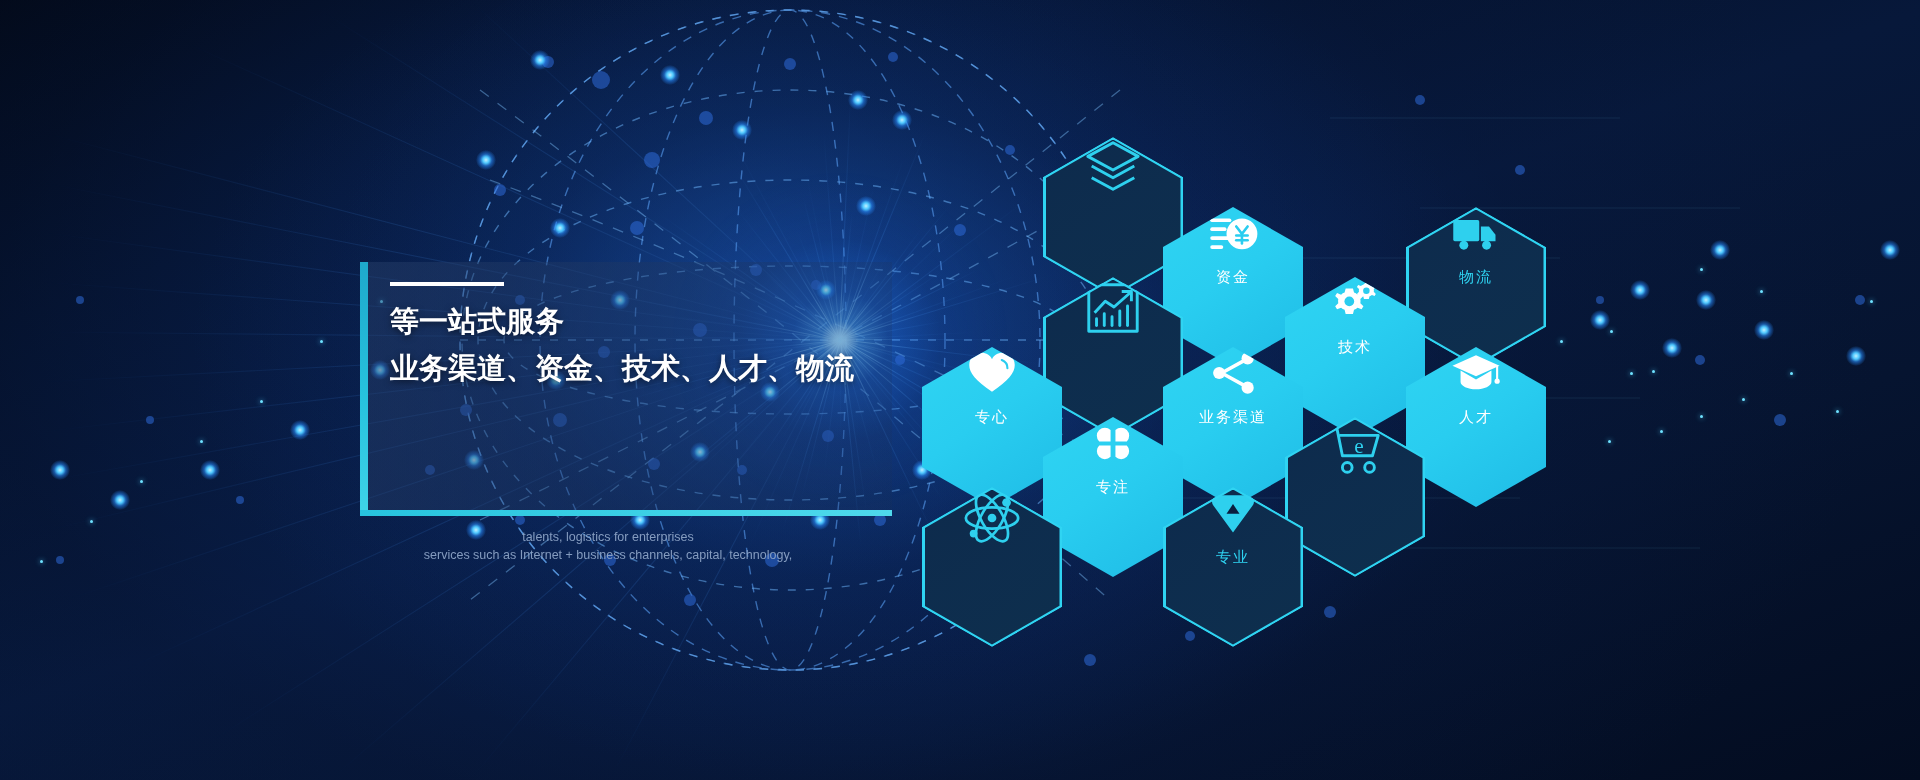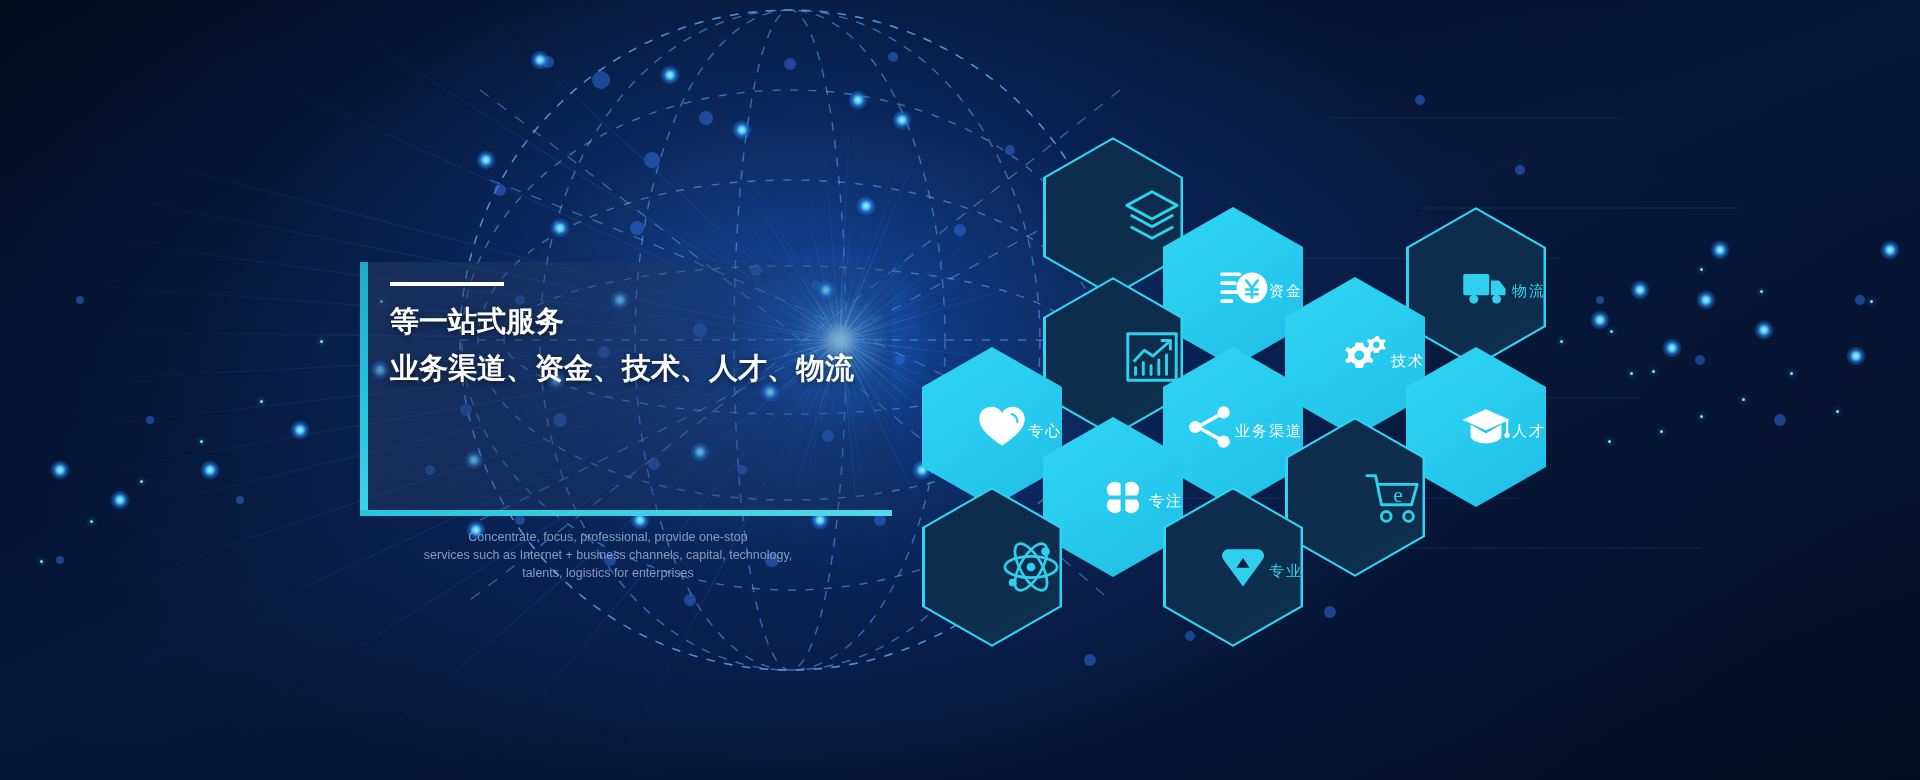--- a/index.html
+++ b/index.html
@@ -97,21 +97,21 @@
     clip-path:polygon(50% 0%,100% 25%,100% 75%,50% 100%,0% 75%,0% 25%);
     background:#2fd4f2;
   }
   .hex.outline .fill{
     position:absolute;left:2.5px;top:2.5px;right:2.5px;bottom:2.5px;
     clip-path:polygon(50% 0%,100% 25%,100% 75%,50% 100%,0% 75%,0% 25%);
     background:linear-gradient(150deg, rgba(11,30,64,0.93) 0%, rgba(10,27,60,0.90) 50%, rgba(9,24,54,0.88) 100%);
   }
   .hex .content{
     position:absolute;inset:0;
-    display:flex;flex-direction:row;align-items:center;justify-content:flex-end;
+    display:flex;flex-direction:column;align-items:center;justify-content:flex-start;
     z-index:3;
   }
   .hex .ico{width:52px;height:52px;display:block;}
   .hex .lbl{
     margin-top:9px;
     font-size:15px;
     letter-spacing:2px;
     font-weight:500;
     white-space:nowrap;
   }
@@ -372,23 +372,22 @@
     <div class="bar-left"></div>
     <div class="bar-bottom"></div>
     <div class="panel-inner">
       <div class="rule"></div>
       <div class="tline t4">等一站式服务</div>
       <div class="tline t3">业务渠道、资金、技术、人才、物流</div>
     </div>
   </div>
 
   <div class="sub">
-    <div>Concentrate, focus, professional, provide one-stop</div>
+    <div>talents, logistics for enterprises</div>
     <div>services such as Internet + business channels, capital, technology,</div>
-    <div>talents, logistics for enterprises</div>
   </div>
 
   <div id="hexwrap">
       <div class="hex outline" style="left: 1043px; top: 137px;">
         <div class="edge"></div>
         <div class="fill"></div>
         <div class="content icon-only">
           <span>
             <svg class="ico" viewBox="0 0 64 64" fill="none" xmlns="http://www.w3.org/2000/svg">
               <g stroke="#2fd4f2" stroke-width="3" stroke-linejoin="round" fill="none">

